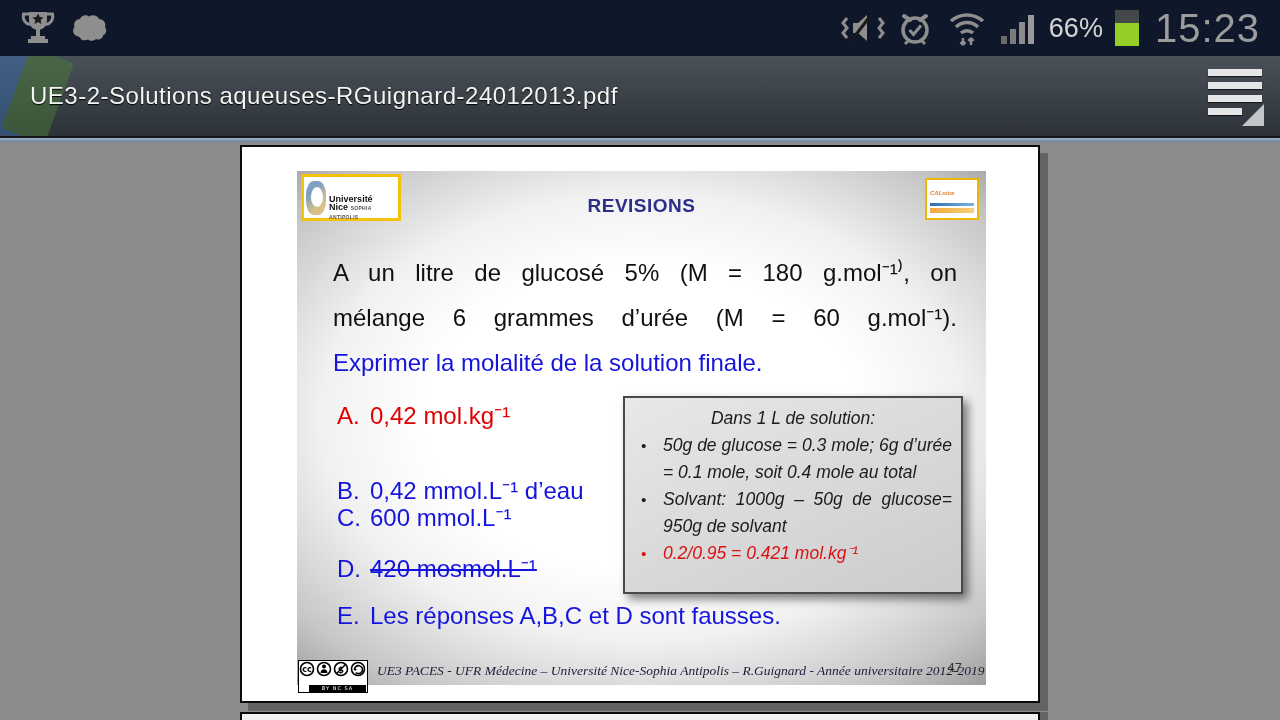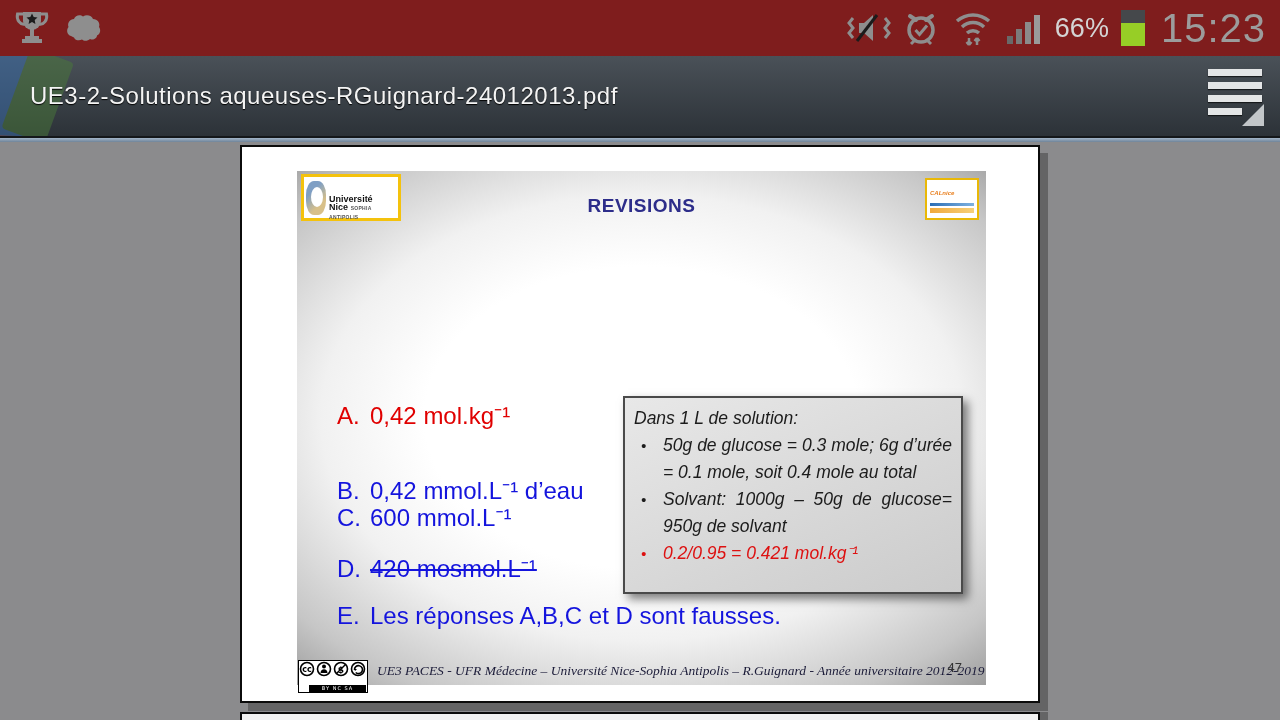--- a/index.html
+++ b/index.html
@@ -3,22 +3,22 @@
 <meta charset="utf-8">
 <style>
   html,body{margin:0;padding:0;}
   body{
     width:1280px;height:720px;overflow:hidden;position:relative;
     background:#8b8b8d;font-family:"Liberation Sans",sans-serif;
     -webkit-font-smoothing:antialiased;
   }
   
   .status-bar{
-    height:56px;background:#7f1d1d;display:flex;align-items:center;
-    justify-content:space-between;padding:0 14px;box-sizing:border-box;
+    height:56px;background:#0f172a;display:flex;align-items:center;
+    justify-content:space-between;padding:0 20px;box-sizing:border-box;
   }
   .sb-left,.sb-right{display:flex;align-items:center;gap:14px;}
   .sb-right{gap:10px;}
   .sb-pct{color:#d4d4d4;font-size:27px;letter-spacing:0;}
   .sb-time{color:#9c9c9c;font-size:40px;letter-spacing:1px;margin-left:4px;}
   .sb-icon{display:block;}
   
   .app-bar{
     height:80px;background:linear-gradient(#4a5158,#2c3238);
     display:flex;align-items:center;position:relative;overflow:hidden;
@@ -85,21 +85,21 @@
   .opt-text.strike{text-decoration:line-through;text-decoration-thickness:2px;}
   .opt-a{top:227px;}.opt-b{top:278px;margin-top:24px;}.opt-c{top:329px;}.opt-d{top:380px;}.opt-e{top:431px;}
   
   .sol-box{
     position:absolute;left:326px;top:225px;width:340px;height:198px;box-sizing:border-box;
     background:linear-gradient(155deg,#e8e8e8,#cbcbcb);
     border:2px solid #4a4a4a;box-shadow:5px 5px 9px rgba(0,0,0,.5);
     padding:7px 9px 0 9px;font-style:italic;color:#1c1c1c;
     font-size:17.5px;line-height:27px;
   }
-  .sol-head{text-align:left;}
+  .sol-head{text-align:center;}
   .sol-bullet{position:relative;padding-left:29px;text-align:justify;}
   .sol-bullet .dot{position:absolute;left:7px;top:0;font-size:15px;}
   .sol-bullet.red{color:#dd1111;}
   
   .cc-badge{position:absolute;left:1px;top:489px;width:70px;height:33px;background:#fff;border:1px solid #000;box-sizing:border-box;}
   .cc-strip{position:absolute;left:10px;bottom:0;right:1px;height:7px;background:#000;color:#fff;
     font-size:5px;line-height:7px;text-align:center;letter-spacing:1px;font-family:"DejaVu Sans",sans-serif;}
   .footer-text{position:absolute;left:80px;top:492px;font-family:"Liberation Serif",serif;
     font-style:italic;font-size:13.5px;color:#1b1b38;white-space:nowrap;}
   .page-num{position:absolute;right:24px;top:489px;font-size:13px;color:#333;}
@@ -191,20 +191,25 @@
       </div>
 
       <div class="cal-logo">
         <div class="cal-word"><span>CAL</span><span>nice</span></div>
         <div class="cal-l1"></div>
         <div class="cal-l2"></div>
       </div>
 
       <div class="slide-title">REVISIONS</div>
 
+      <div class="question">
+        <div class="q-line">A un litre de glucosé 5% (M = 180 g.mol⁻¹⁾, on</div>
+        <div class="q-line">mélange 6 grammes d’urée (M = 60 g.mol⁻¹).</div>
+        <div class="q-line blue">Exprimer la molalité de la solution finale.</div>
+      </div>
 
       <div class="option red opt-a">
         <span class="opt-label">A.</span><span class="opt-text">0,42 mol.kg⁻¹</span>
       </div>
       <div class="option blue opt-b">
         <span class="opt-label">B.</span><span class="opt-text">0,42 mmol.L⁻¹ d’eau</span>
       </div>
       <div class="option blue opt-c">
         <span class="opt-label">C.</span><span class="opt-text">600 mmol.L⁻¹</span>
       </div>

